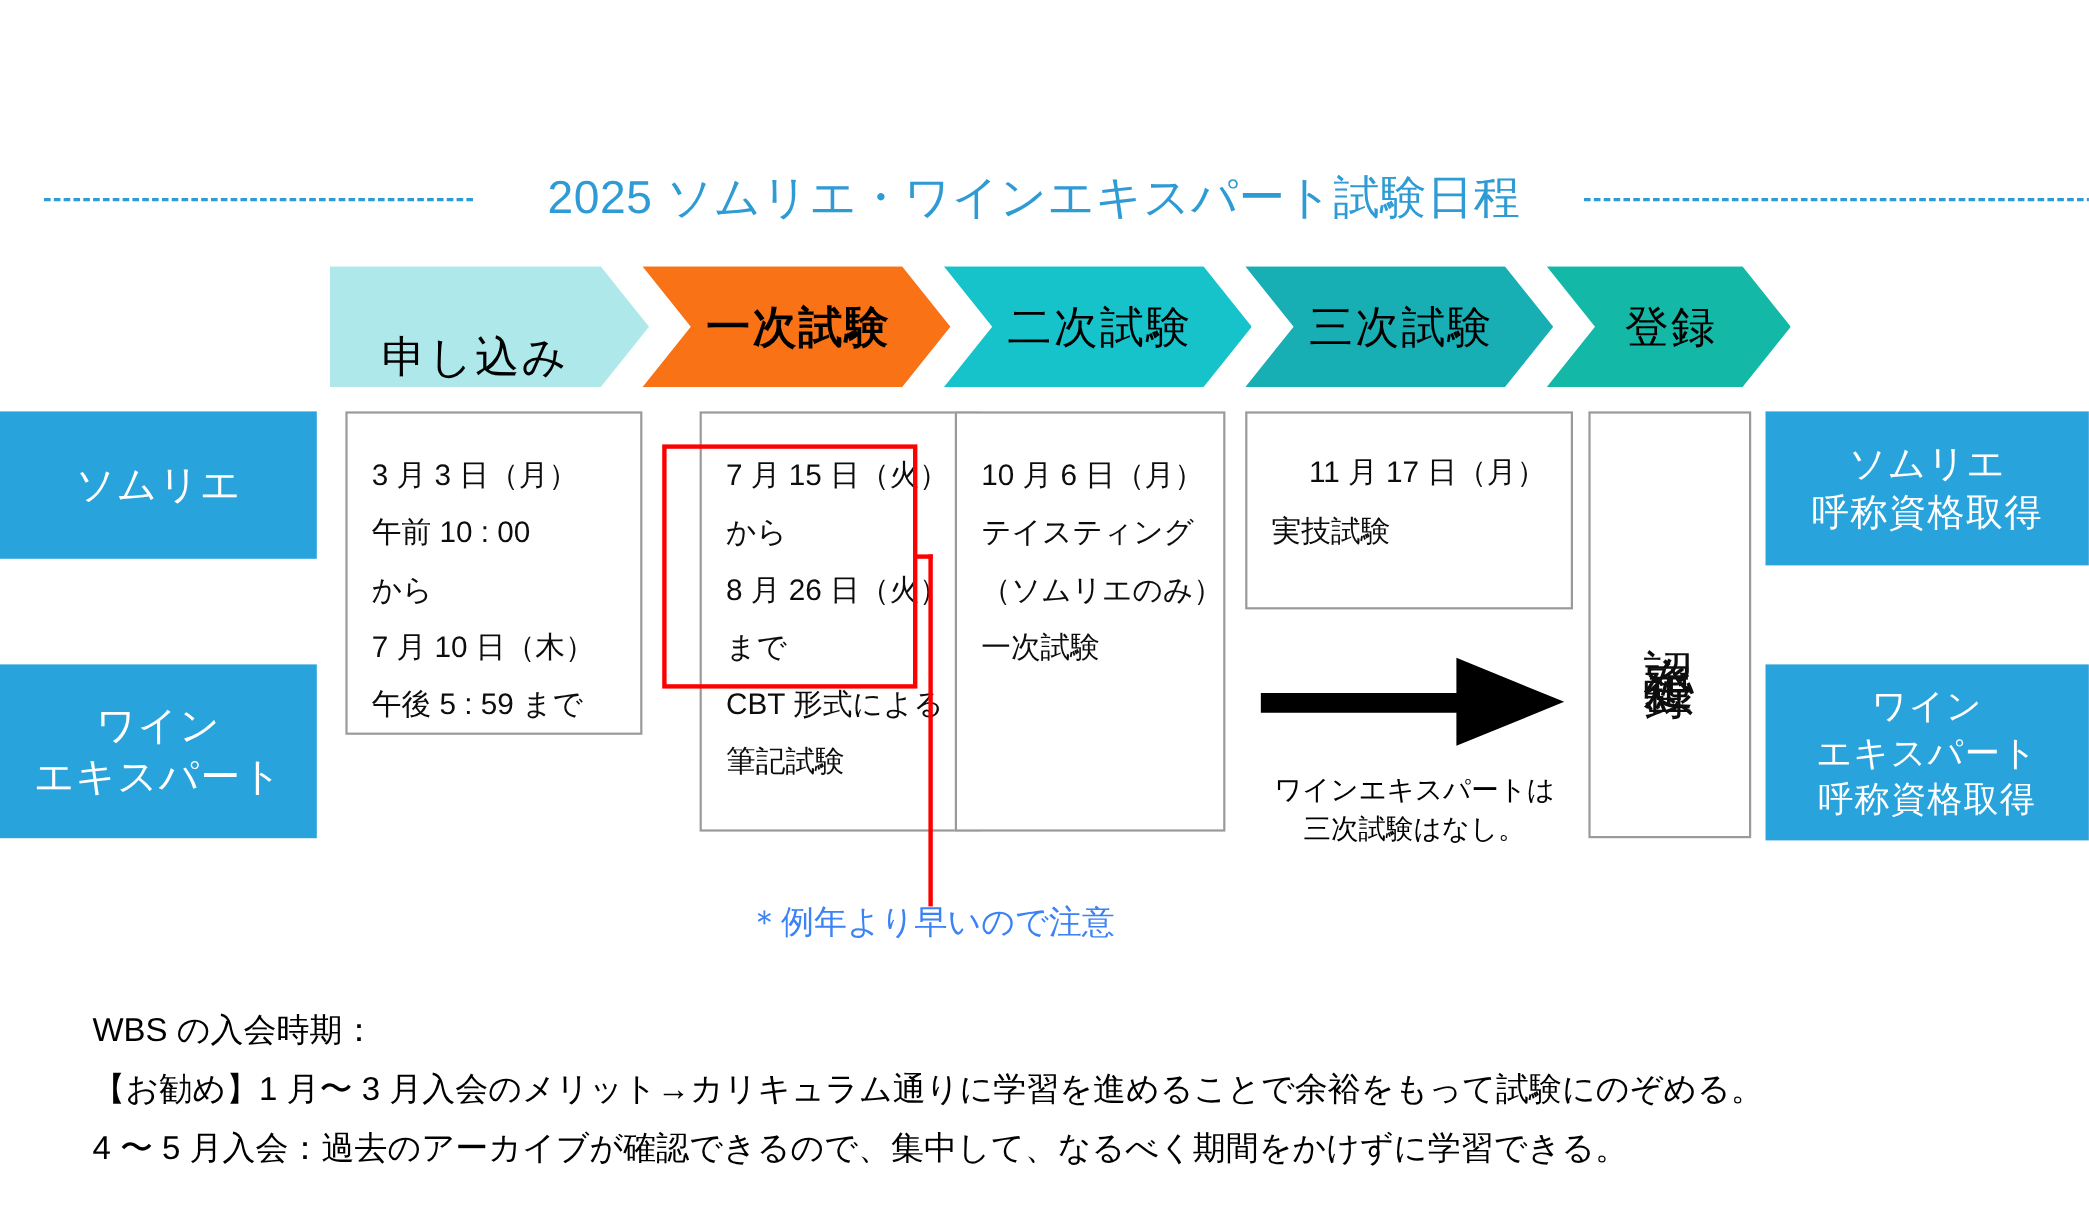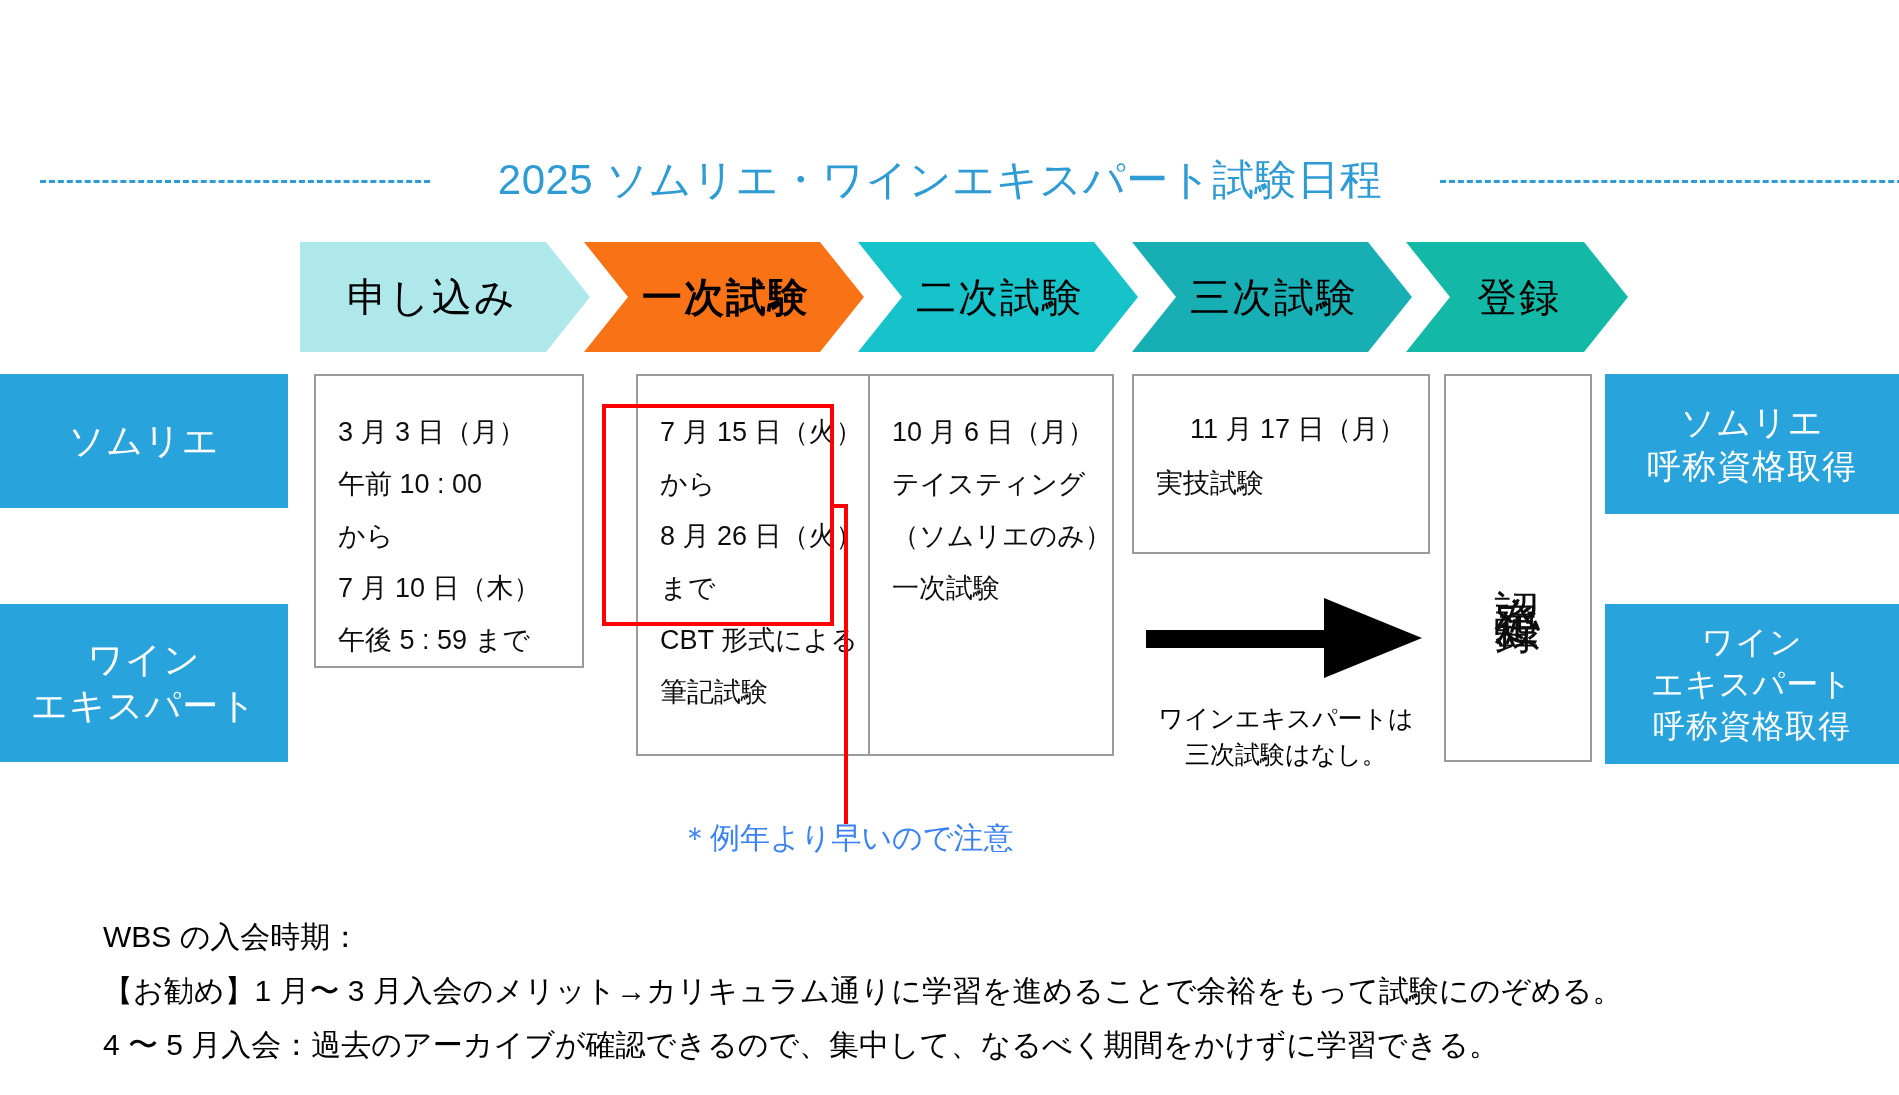--- a/index.html
+++ b/index.html
@@ -62,20 +62,21 @@
     align-items: center;
     justify-content: center;
     color: #000;
     font-size: 40px;
     letter-spacing: 2px;
     box-sizing: border-box;
     padding-right: 26px;
   }
   .chev.first {
     clip-path: polygon(0 0, calc(100% - 44px) 0, 100% 50%, calc(100% - 44px) 100%, 0 100%);
+    align-items: flex-end;
   }
   .chev.mid {
     clip-path: polygon(0 0, calc(100% - 44px) 0, 100% 50%, calc(100% - 44px) 100%, 0 100%, 44px 50%);
     padding-left: 30px;
   }
 
   
   .side-tag {
     position: absolute;
     background: #29a3dc;
@@ -188,21 +189,20 @@
 
   
   #footer {
     position: absolute;
     left: 84px;
     top: 910px;
     width: 1760px;
     font-size: 30px;
     line-height: 54px;
     color: #000;
-    margin-left: 19px;
   }
   #footer .fln { white-space: nowrap; }
 </style>
 </head>
 <body>
 
 <div id="title-row">
   <div class="dash-line" id="dash-left"></div>
   <div id="doc-title">2025 ソムリエ・ワインエキスパート試験日程</div>
   <div class="dash-line" id="dash-right"></div>

